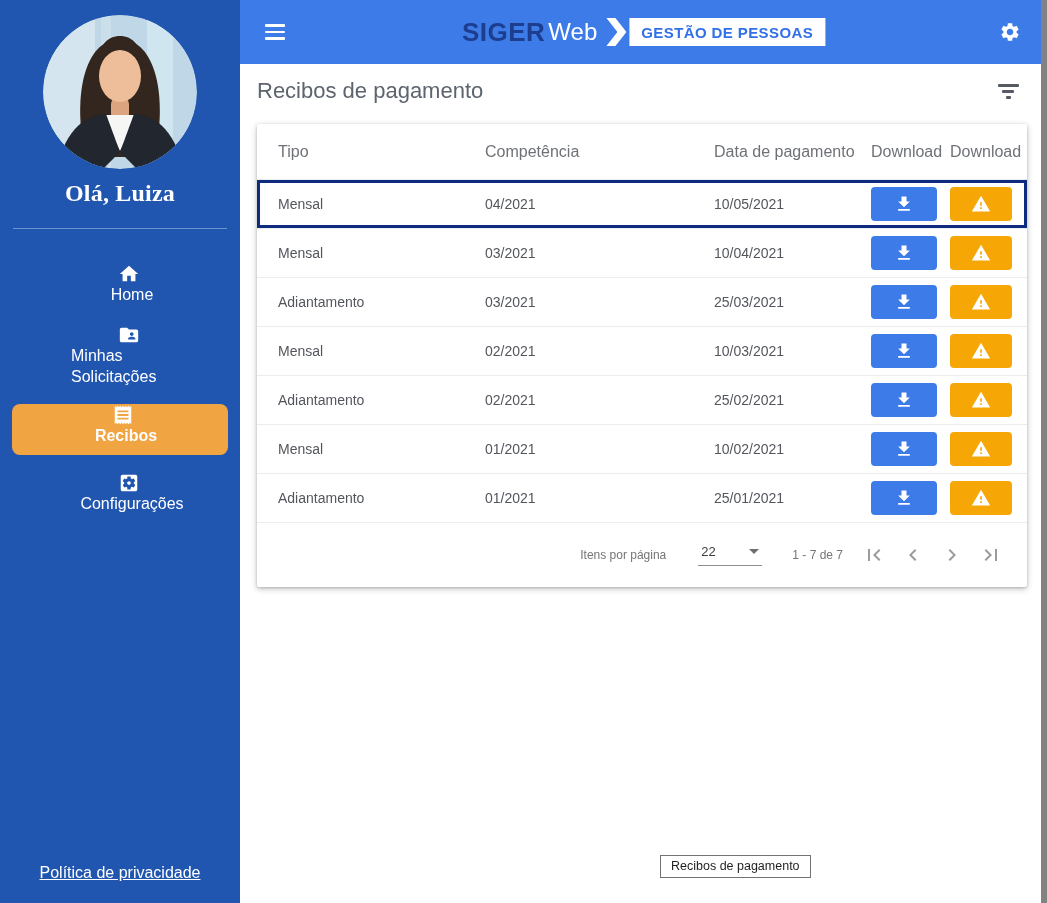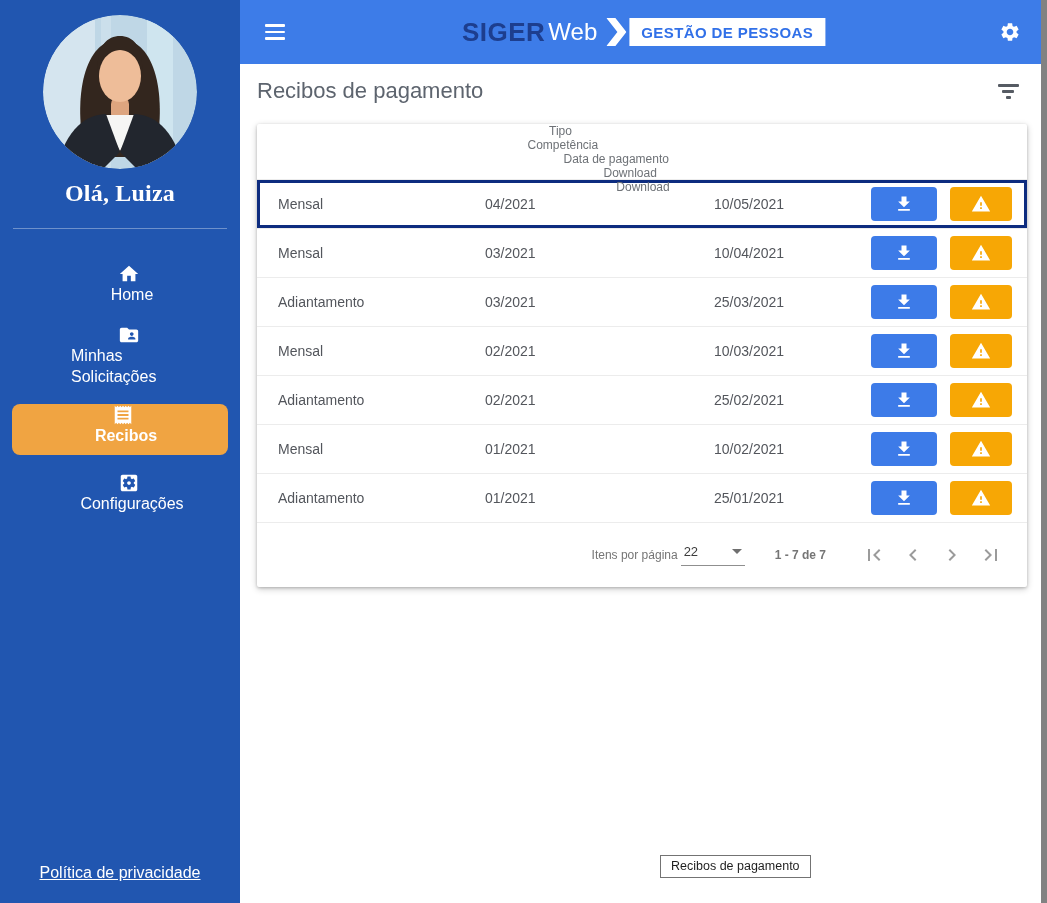--- a/index.html
+++ b/index.html
@@ -38,39 +38,39 @@
   .main { position:absolute; left:240px; top:64px; width:807px; height:839px; background:#fff; }
   .page-title { position:absolute; left:17px; top:14px; font-size:22px; color:#5d646e; font-weight:400; }
   .filter-btn { position:absolute; right:28px; top:20px; width:22px; height:18px; display:flex; flex-direction:column; align-items:center; gap:3.5px; cursor:pointer; }
   .filter-btn i { display:block; height:2.6px; background:#565b63; border-radius:1px; }
   .filter-btn i:nth-child(1){ width:21px; }
   .filter-btn i:nth-child(2){ width:12px; }
   .filter-btn i:nth-child(3){ width:5px; }
 
   .card { position:absolute; left:17px; top:60px; width:770px; background:#fff; border-radius:2px;
           box-shadow:0 1px 3px rgba(0,0,0,.2), 0 2px 7px rgba(0,0,0,.2); }
-  .thead { display:flex; align-items:center; height:56px; font-size:12px; color:#6e7277; border-bottom:1px solid #ececec;flex-direction:column; }
+  .thead { display:flex; align-items:center; height:56px; font-size:16px; color:#6e7277; border-bottom:1px solid #ececec; }
   .trow  { display:flex; align-items:center; height:49px; font-size:14px; color:#53565c; border-bottom:1px solid #ececec; }
   .trow.highlighted { box-shadow: inset 0 0 0 3px #0d2c7f; }
   .c1 { width:228px; padding-left:21px; }
   .c2 { width:229px; }
   .c3 { width:157px; }
   .c4 { width:77px; display:flex; }
   .c5 { flex:1; display:flex; padding-left:2px; }
   .thead .c4, .thead .c5 { display:block; }
   .btn { width:66px; height:34px; border:none; border-radius:4px; display:flex; align-items:center; justify-content:center; cursor:pointer; }
   .btn svg { width:20px; height:20px; fill:#fff; }
   .btn-download { background:#3d7be8; }
   .btn-contest  { background:#f7a705; width:62px; }
 
   .pagination { height:64px; display:flex; align-items:center; justify-content:flex-end; padding-right:24px; color:#757575; font-size:12px; }
-  .pp-label { margin-right:3px; }
+  .pp-label { margin-right:32px; }
   .page-size { display:flex; align-items:center; justify-content:space-between; width:64px; border-bottom:1px solid #8f8f8f; padding:0 3px 6px 3px; color:#3c3c3c; font-size:13px; margin-right:30px; cursor:pointer; }
   .caret { width:0; height:0; border-left:5px solid transparent; border-right:5px solid transparent; border-top:5px solid #6f6f6f; }
-  .pp-range { margin-right:36px;font-weight:bold; }
+  .pp-range { margin-right:19px; }
   .nav-icons { display:flex; align-items:center; gap:15px; }
   .nav-icons .pbtn { width:24px; height:24px; cursor:pointer; display:flex; }
   .nav-icons svg { width:24px; height:24px; fill:#9b9b9b; }
 
   .tooltip { position:absolute; left:660px; top:855px; background:#fff; border:1px solid #737373; padding:3px 10px 4px; font-size:12.5px; color:#1f1f1f; z-index:20; }
 
   .scroll-strip { position:absolute; right:0; top:0; width:6px; height:903px; background:#828282; z-index:60; }
 </style>
 </head>
 <body>

